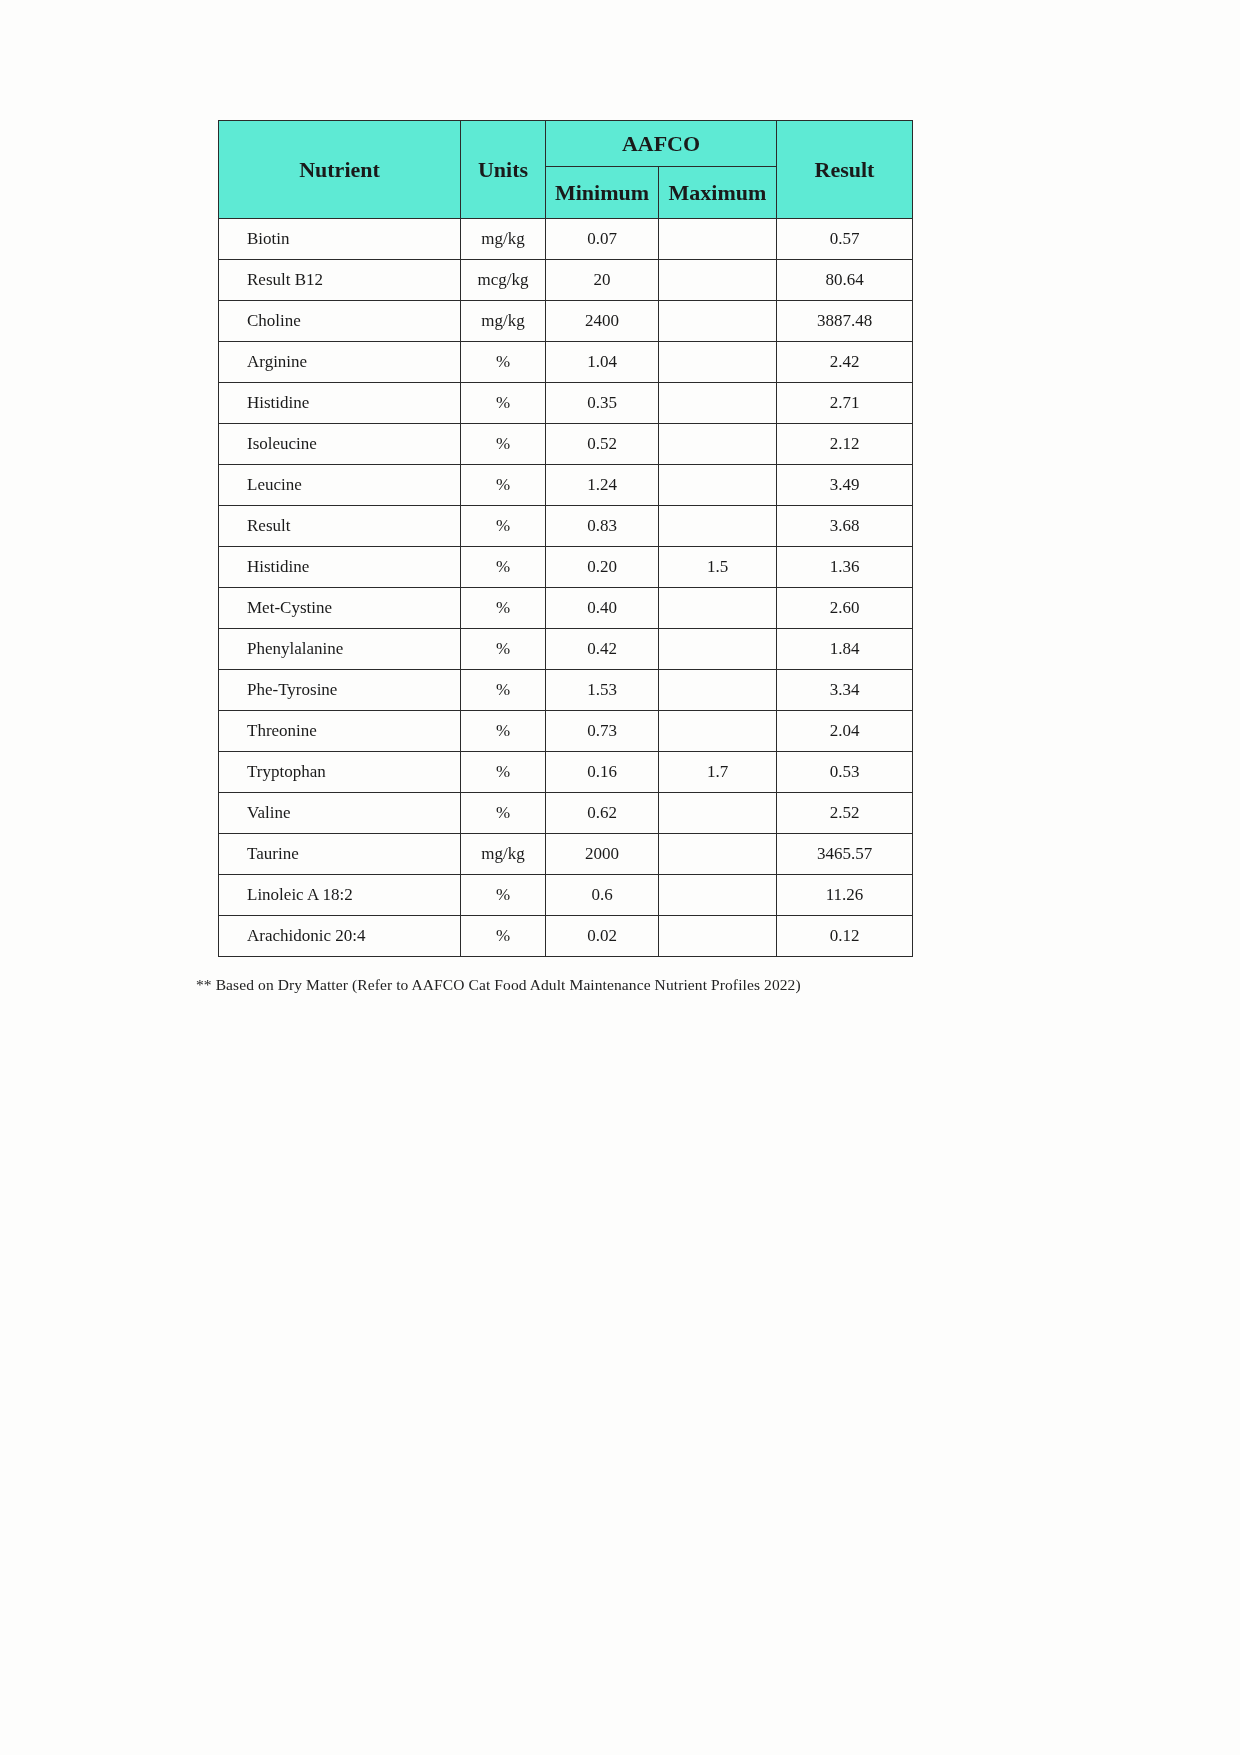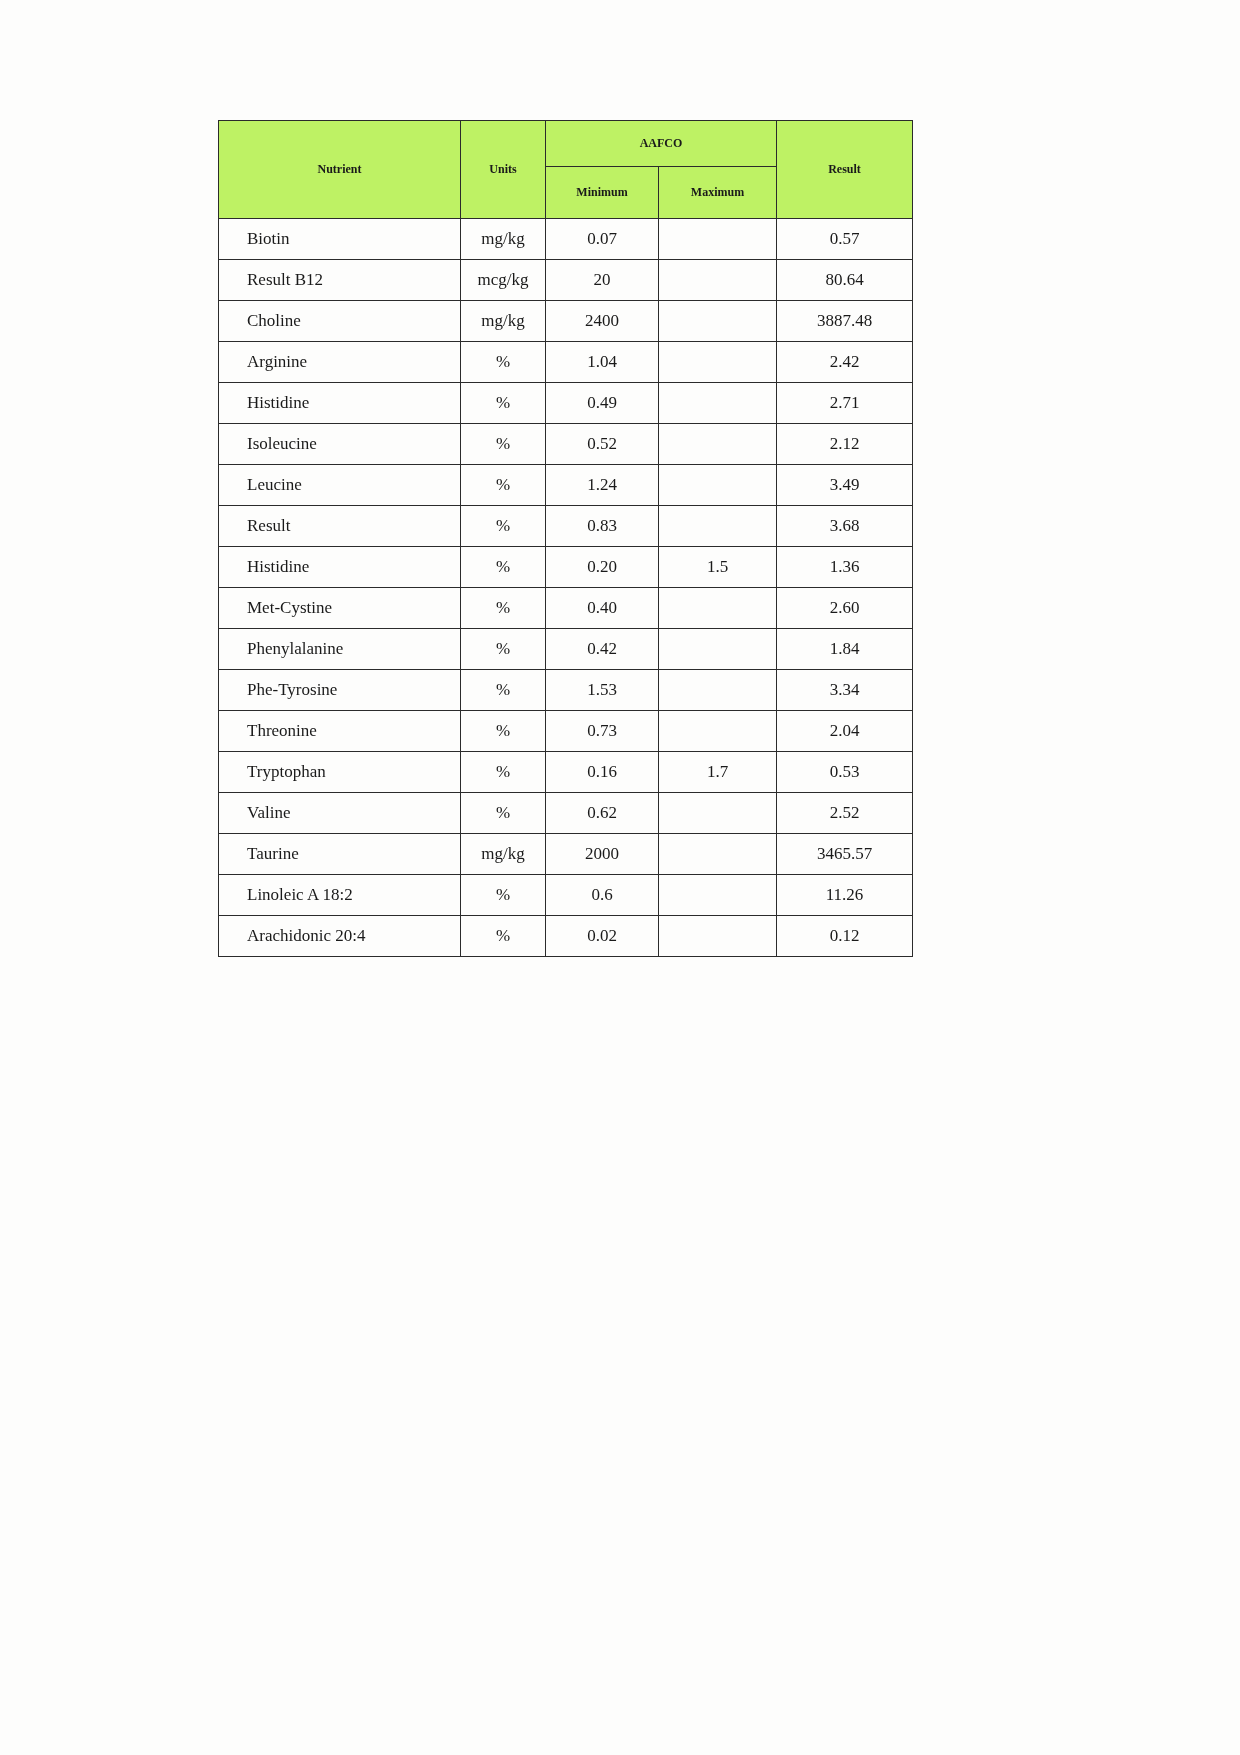--- a/index.html
+++ b/index.html
@@ -23,24 +23,24 @@
     width: 694px;
     border-collapse: collapse;
     table-layout: fixed;
     font-size: 17px;
   }
   .doc-table th, .doc-table td {
     border: 1px solid #2b2b2b;
     vertical-align: middle;
   }
   .doc-table thead th {
-    background: #bef264;
+    background: #5eead4;
     font-weight: bold;
     text-align: center;
-    font-size: 12px;
+    font-size: 22px;
   }
   .doc-table thead tr.hrow1 th { height: 46px; }
   .doc-table thead tr.hrow2 th { height: 52px; }
   .doc-table tbody td {
     height: 41px;
     background: #fdfdfc;
     text-align: center;
     font-size: 17px;
   }
   .doc-table tbody td.cell-nutrient {
@@ -111,21 +111,21 @@
         <tr>
           <td class="cell-nutrient">Arginine</td>
           <td class="cell-units">%</td>
           <td class="cell-minimum">1.04</td>
           <td class="cell-maximum"></td>
           <td class="cell-result">2.42</td>
         </tr>
         <tr>
           <td class="cell-nutrient">Histidine</td>
           <td class="cell-units">%</td>
-          <td class="cell-minimum">0.49</td>
+          <td class="cell-minimum">0.35</td>
           <td class="cell-maximum"></td>
           <td class="cell-result">2.71</td>
         </tr>
         <tr>
           <td class="cell-nutrient">Isoleucine</td>
           <td class="cell-units">%</td>
           <td class="cell-minimum">0.52</td>
           <td class="cell-maximum"></td>
           <td class="cell-result">2.12</td>
         </tr>
@@ -210,15 +210,16 @@
           <td class="cell-nutrient">Arachidonic 20:4</td>
           <td class="cell-units">%</td>
           <td class="cell-minimum">0.02</td>
           <td class="cell-maximum"></td>
           <td class="cell-result">0.12</td>
         </tr>
       </tbody>
   </table>
 
   <div class="notes">
+    <span class="note-line">** Based on Dry Matter (Refer to AAFCO Cat Food Adult Maintenance Nutrient Profiles 2022)</span>
   </div>
 
 </div>
 
 </body></html>

